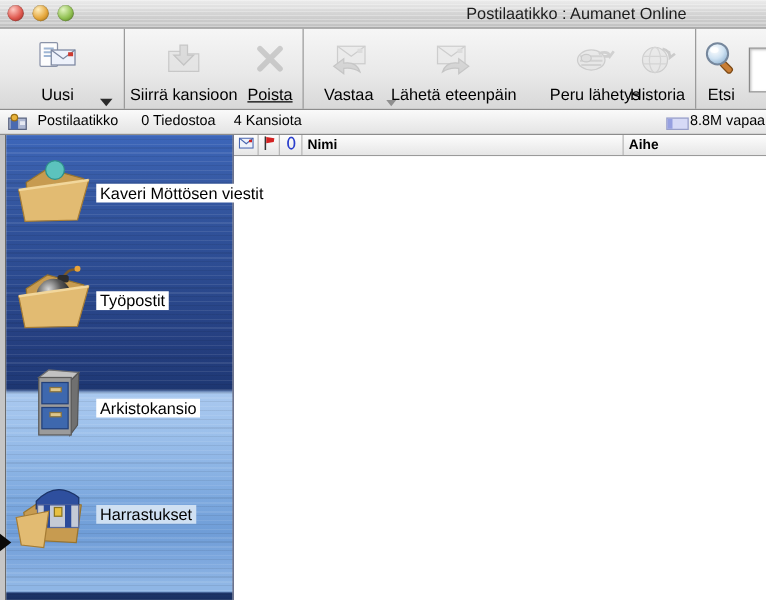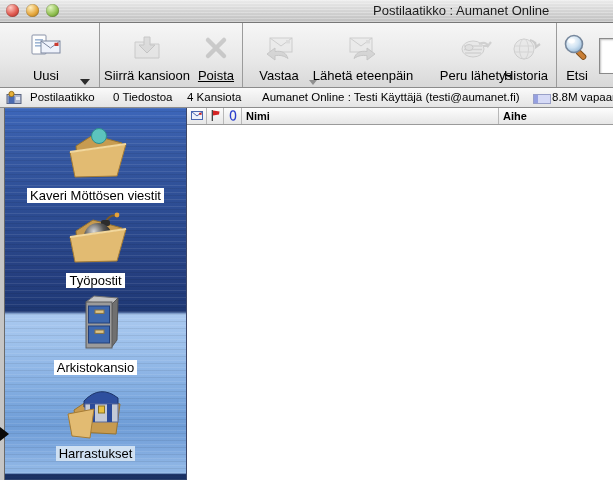--- a/index.html
+++ b/index.html
@@ -61,21 +61,21 @@
       #3c66ba 0%, #375aa4 10%, #2f5098 22%, #2a488c 34%, #253f80 44%,
       #203a78 52%, #1d3670 54.4%,
       #a9c8ef 55.2%, #9fc2ec 62%, #8fb6e6 70%, #7ca8de 78%, #6f9dd7 85%,
       #7ea8de 91%, #8fb6e5 96%, #8fb6e5 97.6%,
       #1d3569 98%, #152c5c 100%);
   }
   .sidebar::before{
     content:"";position:absolute;inset:0;pointer-events:none;
     background:repeating-linear-gradient(180deg,rgba(255,255,255,.09) 0 1px,rgba(0,0,0,0) 1px 3px,rgba(0,0,0,.07) 3px 4px,rgba(0,0,0,0) 4px 7px);
   }
-  .sb-item{position:absolute;left:0;width:100%;display:flex;flex-direction:column;align-items:center;z-index:2;cursor:default;}
+  .sb-item{position:absolute;left:0;width:100%;display:flex;flex-direction:row;align-items:center;z-index:2;cursor:default;}
   .sb-label{font-size:13px;color:#000;background:#fff;padding:0 3px;line-height:15px;white-space:nowrap;}
   .sb-label.tinted{background:#cfe0f2;}
   .expand-arrow{position:absolute;left:0;top:319px;width:0;height:0;z-index:3;
     border-top:7px solid transparent;border-bottom:7px solid transparent;border-left:9px solid #0a0a0a;}
 
   .main{flex:1;background:#fff;display:flex;flex-direction:column;min-width:0;}
   .list-header{
     height:16px;display:flex;align-items:stretch;font-size:11px;color:#000;
     background:linear-gradient(180deg,#fdfdfd,#e6e6e6);
     border-bottom:1px solid #9a9a9a;
@@ -226,21 +226,20 @@
       <svg width="17" height="15" viewBox="0 0 17 15">
         <rect x="1" y="4.5" width="14" height="9" fill="#aeb8d2" stroke="#5a6480"></rect>
         <rect x="2.5" y="6" width="6" height="7.5" fill="#4a6ab0"></rect>
         <circle cx="5.5" cy="4" r="2.6" fill="#e8b23a" stroke="#9a6f14"></circle>
         <rect x="10" y="7" width="4" height="3" fill="#e6e9f2"></rect>
       </svg>
     </span>
     <span class="st" style="left:30px;">Postilaatikko</span>
     <span class="st" style="left:113px;">0 Tiedostoa</span>
     <span class="st" style="left:187px;">4 Kansiota</span>
-    <span class="st" style="left:262px;">Aumanet Online : Testi Käyttäjä (testi@aumanet.fi)</span>
     <span class="quota-bar">
         <i></i>
       </span>
     <span class="st" style="left:552px;">8.8M vapaana</span>
   </div>
 
   <div class="content">
     <div class="edge-left"></div>
 
     <div class="sidebar">

